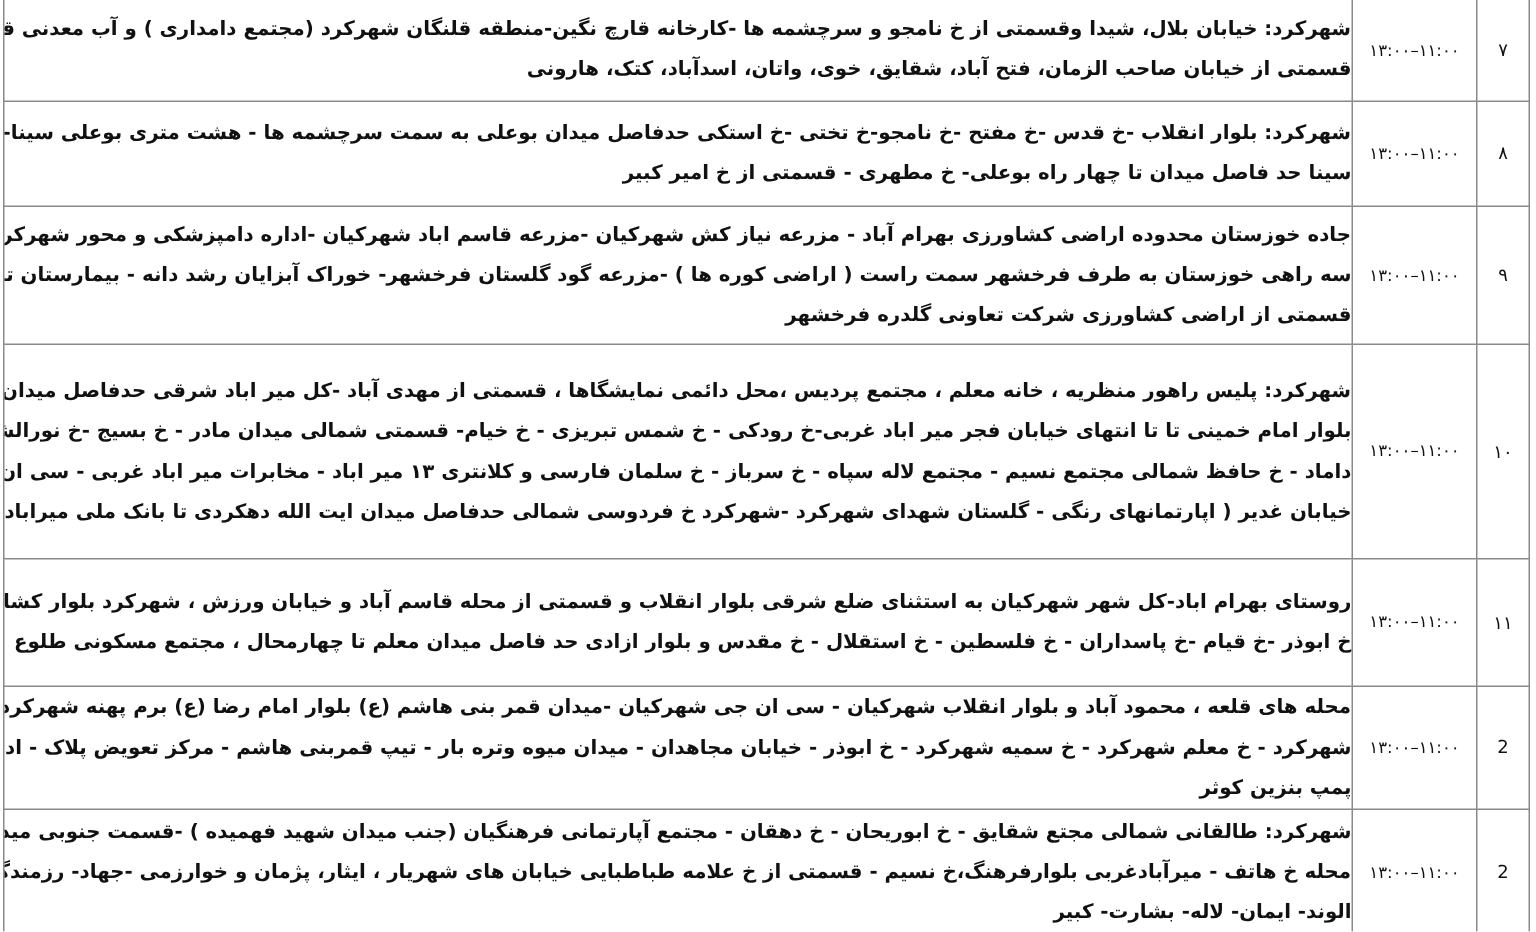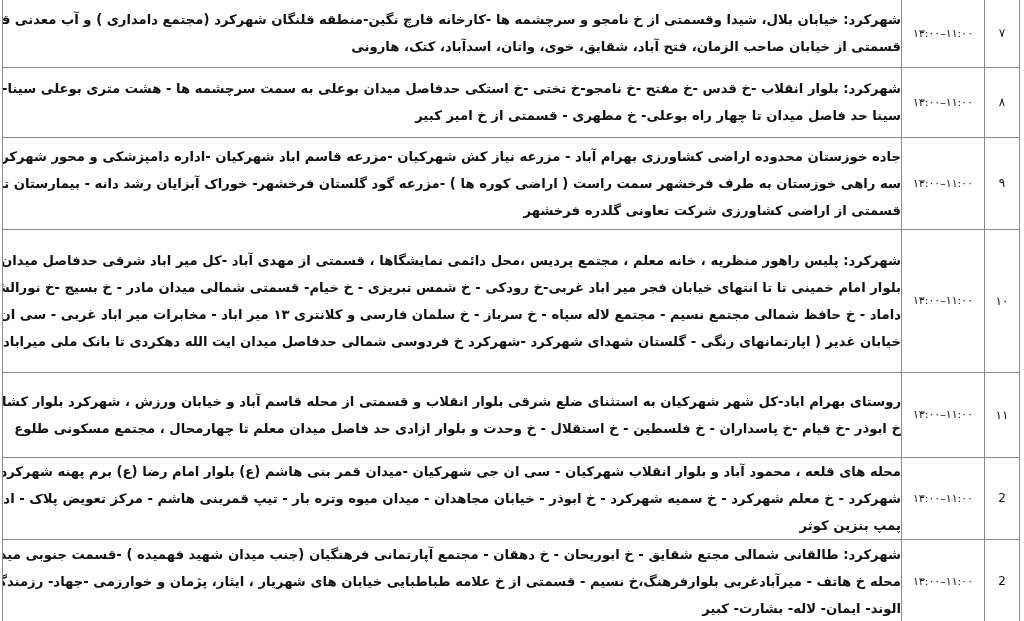--- a/index.html
+++ b/index.html
@@ -106,21 +106,21 @@
             <span class="line">داماد - خ حافظ شمالی مجتمع نسیم - مجتمع لاله سپاه - خ سرباز - خ سلمان فارسی و کلانتری ۱۳ میر اباد - مخابرات میر اباد غربی - سی ان جی میرااباد -</span>
             <span class="line">خیابان غدیر ( اپارتمانهای رنگی - گلستان شهدای شهرکرد -شهرکرد خ فردوسی شمالی حدفاصل میدان ایت الله دهکردی تا بانک ملی میراباد</span>
           </td>
     </tr>
 
     <tr class="row" style="height: 85px;">
       <td class="num"><span>۱۱</span></td>
       <td class="time"><span>۱۱:۰۰–۱۳:۰۰</span></td>
       <td class="areas">
             <span class="line"> روستای بهرام اباد-کل شهر شهرکیان به استثنای ضلع شرقی بلوار انقلاب و قسمتی از محله قاسم آباد و خیابان ورزش ، شهرکرد  بلوار کشاورز - قسمت غربی</span>
-            <span class="line">خ ابوذر -خ قیام -خ پاسداران - خ فلسطین  -  خ استقلال - خ وحدت و بلوار ازادی حد فاصل میدان معلم تا چهارمحال ، مجتمع مسکونی طلوع</span>
+            <span class="line">خ ابوذر -خ قیام -خ پاسداران - خ فلسطین  -  خ استقلال - خ مقدس و بلوار ازادی حد فاصل میدان معلم تا چهارمحال ، مجتمع مسکونی طلوع</span>
           </td>
     </tr>
 
     <tr class="row" style="height: 80px;">
       <td class="num"><span>2</span></td>
       <td class="time"><span>۱۱:۰۰–۱۳:۰۰</span></td>
       <td class="areas">
             <span class="line">محله های  قلعه ، محمود آباد  و بلوار انقلاب شهرکیان - سی ان جی شهرکیان -میدان قمر بنی هاشم (ع)  بلوار امام رضا (ع)  برم پهنه شهرکرد - کوی پلیس</span>
             <span class="line">شهرکرد - خ معلم شهرکرد - خ سمیه شهرکرد - خ ابوذر - خیابان مجاهدان - میدان میوه وتره بار - تیپ قمربنی هاشم - مرکز تعویض پلاک - اداره پایانه ها-</span>
             <span class="line">پمپ بنزین کوثر</span>

